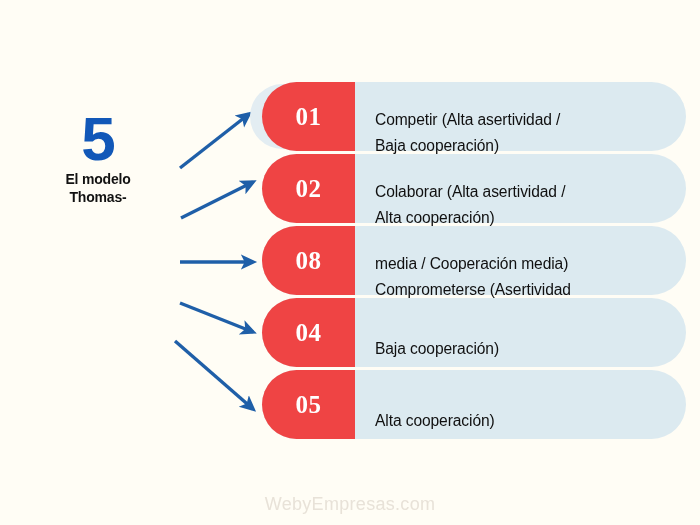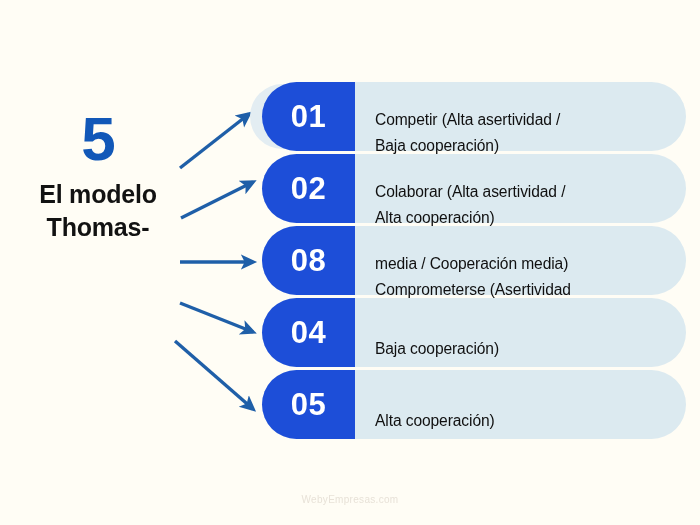--- a/index.html
+++ b/index.html
@@ -28,22 +28,21 @@
     text-align: center;
   }
   #big-number {
     font-size: 62px;
     font-weight: 700;
     color: #1258b8;
     line-height: 1;
     letter-spacing: -1px;
   }
   #headline {
-    margin-top: 8px;
-    font-size: 25px;
+    font-size: 14px;
     font-weight: 700;
     color: #121212;
     line-height: 1.30;
     letter-spacing: -0.2px;
   }
 
   
   #arrows {
     position: absolute;
     left: 0;
@@ -74,29 +73,30 @@
     right: 0;
     bottom: 0;
     background: #dceaf0;
     border-radius: 36px;
   }
   .row-badge {
     position: relative;
     z-index: 2;
     width: 93px;
     flex: 0 0 93px;
-    background: #1d4ed8;
+    background: #ef4444;
     border-radius: 36px 0 0 36px;
     display: flex;
     align-items: center;
     justify-content: center;
     color: #ffffff;
-    font-size: 31px;
+    font-size: 25px;
     font-weight: 700;
     letter-spacing: 0.5px;
+    font-family: Liberation Serif, serif;
   }
   .row-text {
     position: relative;
     z-index: 2;
     flex: 1 1 auto;
     padding-left: 20px;
     padding-right: 14px;
     display: flex;
     flex-direction: column;
     justify-content: center;
@@ -116,21 +116,21 @@
     box-shadow: -14px 0 0 -2px #e3edf2;
   }
 
   
   #watermark {
     position: absolute;
     left: 0;
     top: 494px;
     width: 700px;
     text-align: center;
-    font-size: 10px;
+    font-size: 18px;
     color: #e8e2d8;
     letter-spacing: 0.3px;
   }
 </style>
 </head>
 <body>
 
 <div id="stage">
 
   <div id="left-block">

